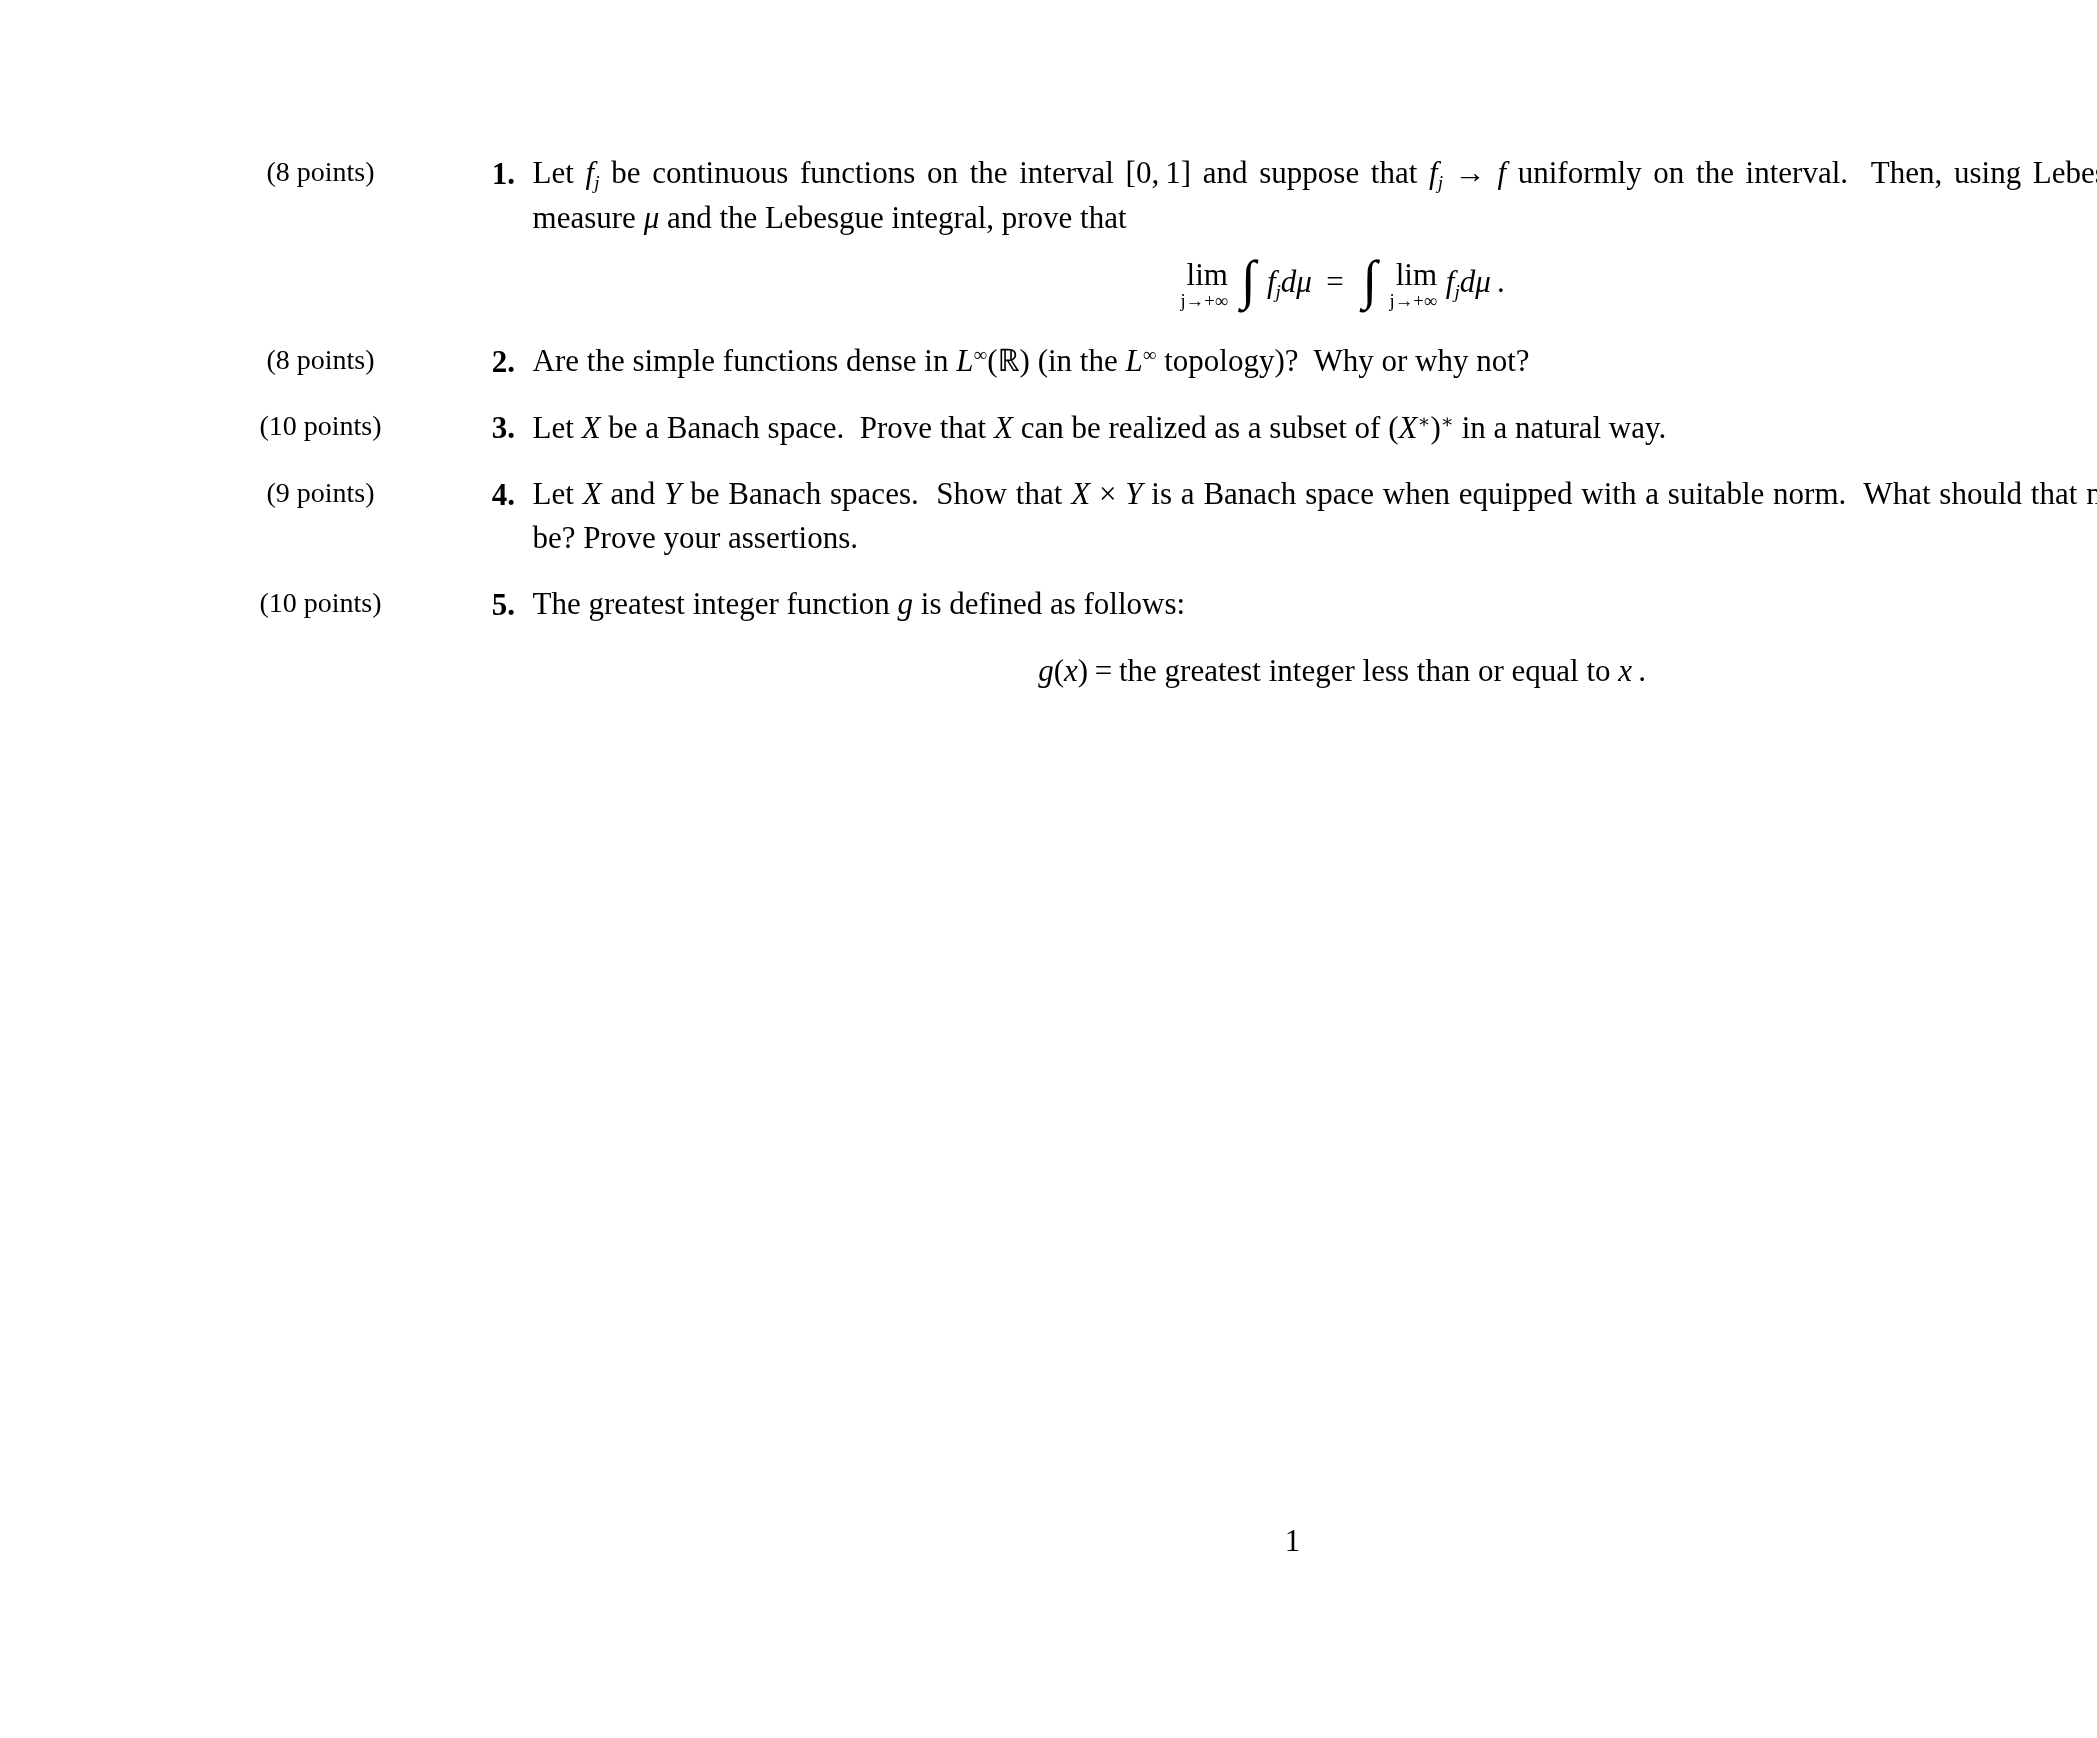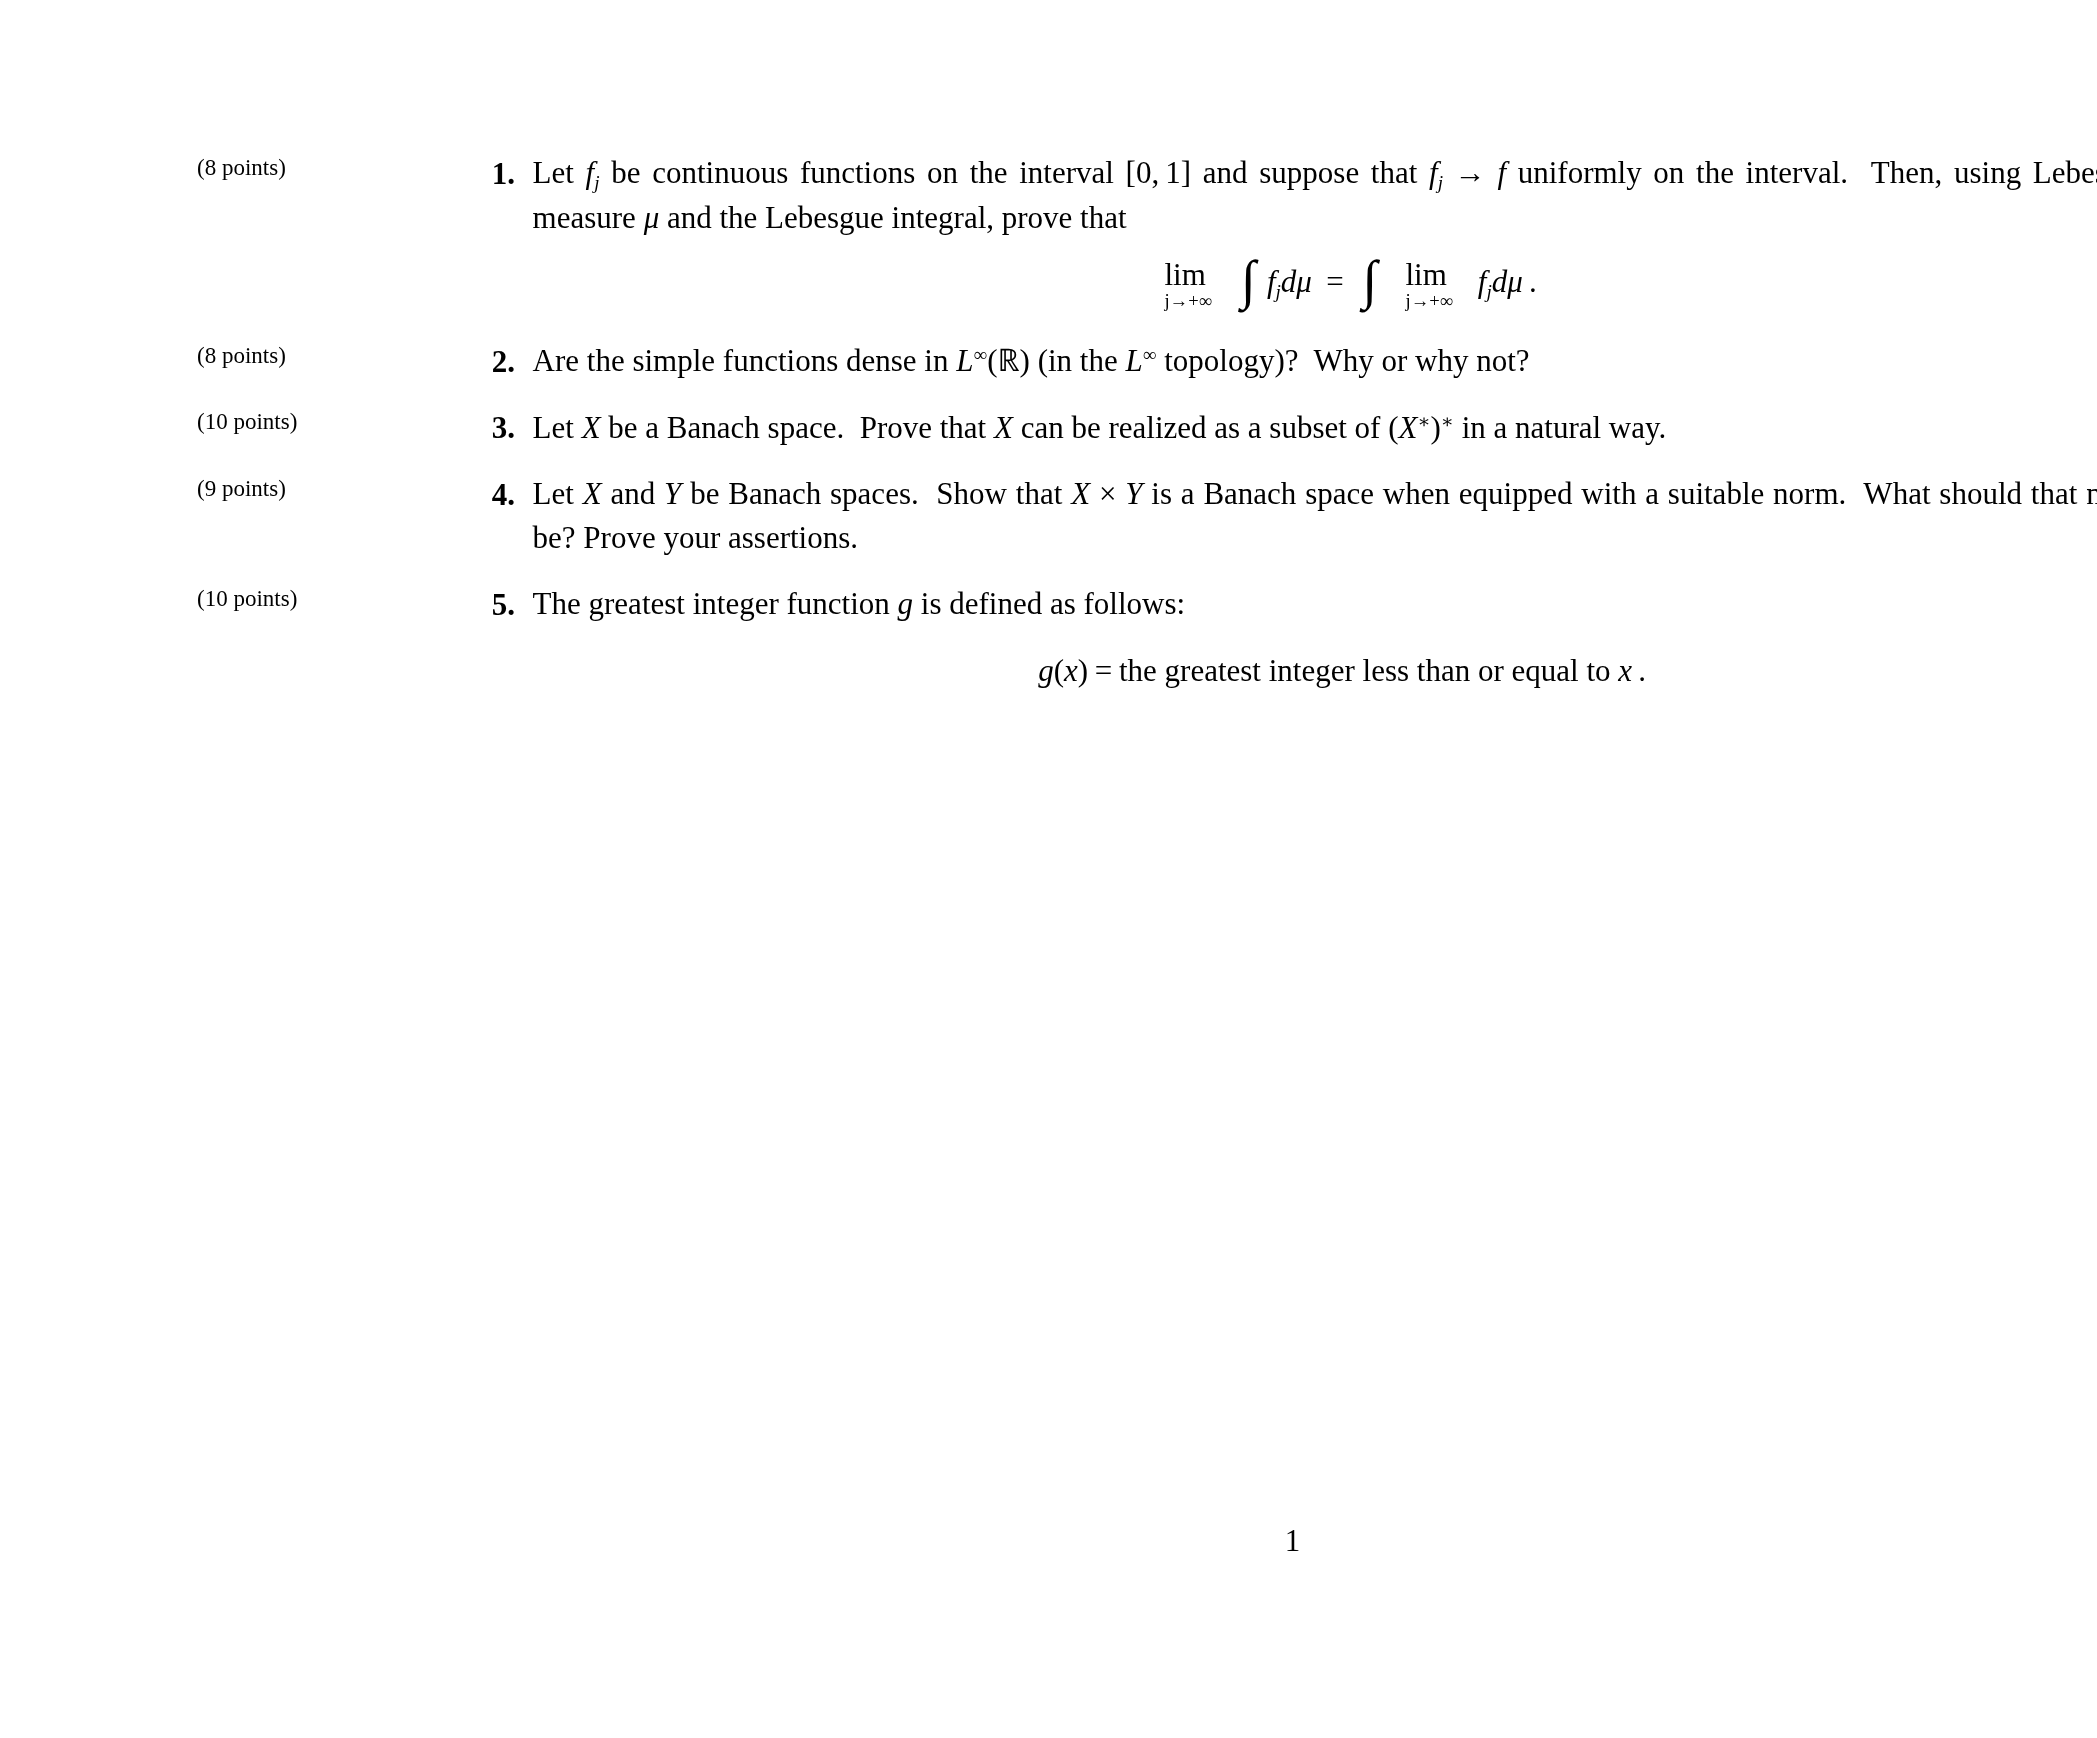--- a/index.html
+++ b/index.html
@@ -30,22 +30,22 @@
   }
   .problem {
     display: flex;
     flex-direction: row;
     align-items: flex-start;
     margin-bottom: 22px;
   }
   .points {
     width: 247px;
     flex: 0 0 247px;
-    text-align: left;
-    font-size: 23px;
+    text-align: center;
+    font-size: 28px;
     line-height: 1.42;
     padding-top: 0.8px;
     white-space: nowrap;
   }
   .num {
     width: 71px;
     flex: 0 0 71px;
     text-align: right;
     font-size: 31px;
     font-weight: bold;
@@ -84,23 +84,23 @@
   }
   .bb {
     font-family: "Liberation Serif", serif;
     font-style: normal;
     position: relative;
     letter-spacing: 0;
   }
   .limop {
     display: inline-block;
     vertical-align: middle;
-    text-align: left;
+    text-align: right;
     line-height: 1;
-    margin: 0 17px;
+    margin: 0 1px;
   }
   .limop .top { font-size: 1em; font-style: normal; }
   .limop .bot { font-size: 0.60em; display: block; margin-top: 1.7px; }
   .intsym {
     font-size: 1.75em;
     line-height: 0;
     position: relative;
     top: 5.9px;
     font-style: normal;
     margin: 0 3.4px 0 4.2px;

